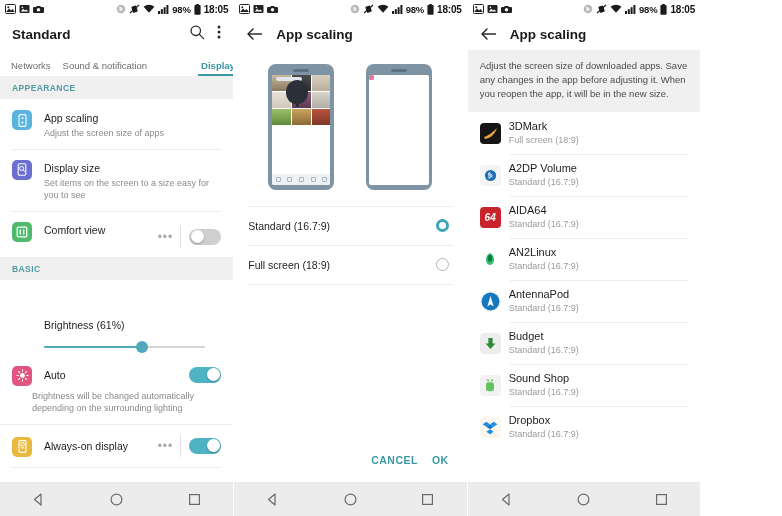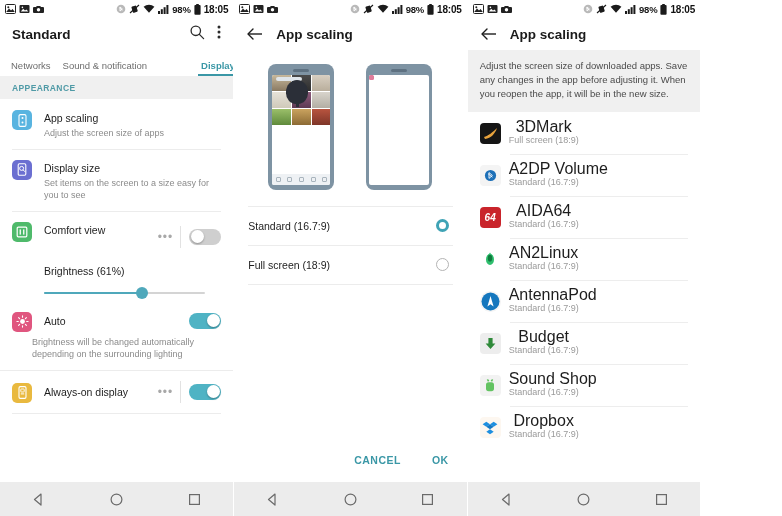--- a/index.html
+++ b/index.html
@@ -107,21 +107,21 @@
   }
   .toggle.on { background: #4fb3c4; }
   .toggle .knob {
     position: absolute; top: 1.5px; left: 1.5px;
     width: 13px; height: 13px; border-radius: 50%;
     background: #ffffff; box-shadow: 0 1px 2px rgba(0,0,0,.3);
   }
   .toggle.on .knob { left: auto; right: 1.5px; }
 
   
-  .brightness-block { padding: 8px 12px 4px 12px; }
+  .brightness-block { padding: 8px 12px 4px 12px; margin-top: 31px; }
   .brightness-label { font-size: 10.5px; color: #1d1d1d; padding-left: 32px; }
   .slider {
     margin: 9px 16px 4px 32px; height: 14px; position: relative;
   }
   .slider .track {
     position: absolute; top: 6px; left: 0; right: 0; height: 2.5px;
     background: #d4d4d4; border-radius: 2px;
   }
   .slider .fill {
     position: absolute; top: 6px; left: 0; height: 2.5px;
@@ -239,21 +239,21 @@
     border: 1.5px solid #b4b4b4;
   }
   .opt .radio.sel {
     border-color: #3fa3b5; border-width: 3.5px;
   }
   .opt-end {
     margin: 0 14px; height: 1px; background: #ececec;
   }
   .dialog-actions {
     margin-top: auto; display: flex; justify-content: flex-end; align-items: center;
-    gap: 31px; padding: 14px 18px 16px 0;
+    gap: 14px; padding: 14px 18px 16px 0;
   }
   .dialog-actions button {
     background: none; border: 0; cursor: pointer;
     font-family: "Liberation Sans", sans-serif;
     font-size: 10.5px; font-weight: bold; letter-spacing: .5px; color: #3a97a6;
   }
 
   
   .infobox {
     background: #f0f0f0; padding: 9px 12px 11px 12px;
@@ -265,21 +265,21 @@
   }
   .applist-row + .applist-row::before {
     content: ""; position: absolute; left: 42px; right: 12px; top: 0;
     height: 1px; background: #ededed;
   }
   .applist-row .ico {
     width: 21px; height: 21px; flex: 0 0 21px; margin-right: 8px;
     border-radius: 4px; display: flex; align-items: center; justify-content: center;
     font-size: 9px; font-weight: bold; color: #fff; position: relative; overflow: hidden;
   }
-  .applist-row .nm { font-size: 16px; color: #1d1d1d; line-height: 13px; text-align: center; }
+  .applist-row .nm { font-size: 11px; color: #1d1d1d; line-height: 13px; }
   .applist-row .st { font-size: 9px; color: #9a9a9a; line-height: 12px; margin-top: 1px; }
 
   
   .navbar {
     height: 34px; flex: 0 0 34px;
     background: #ececec;
     display: flex; align-items: center; justify-content: space-around;
   }
   .navbar span { line-height: 0; cursor: pointer; }
 </style>
@@ -422,20 +422,21 @@
         </span>
         <span class="row-right">
           <span class="dots">•••</span>
           <span class="divider-v"></span>
           <span class="toggle">
               <span class="knob"></span>
             </span>
         </span>
       </div>
 
+      <div class="section">BASIC</div>
 
       <div class="brightness-block">
         <div class="brightness-label">Brightness (61%)</div>
         <div class="slider">
           <span class="track"></span>
           <span class="fill" style="width:61%"></span>
           <span class="thumb" style="left:61%"></span>
         </div>
       </div>
 

